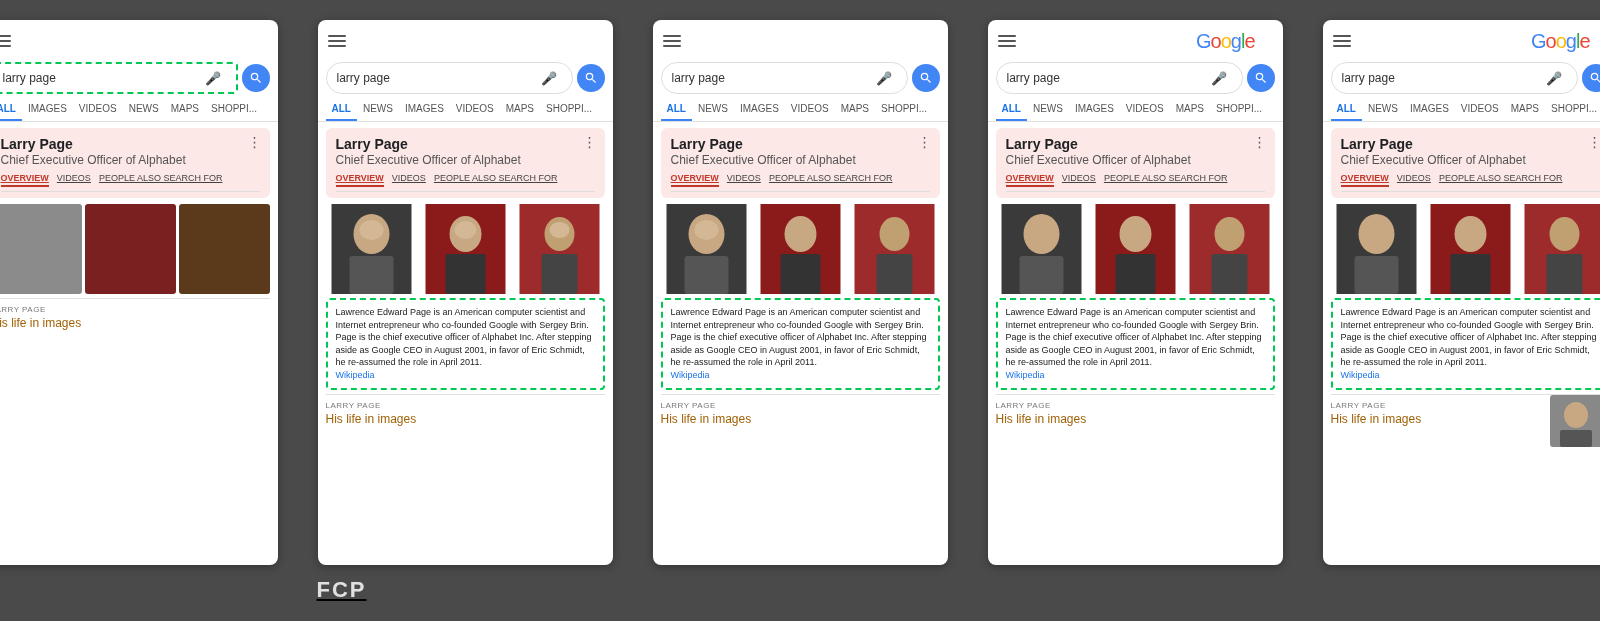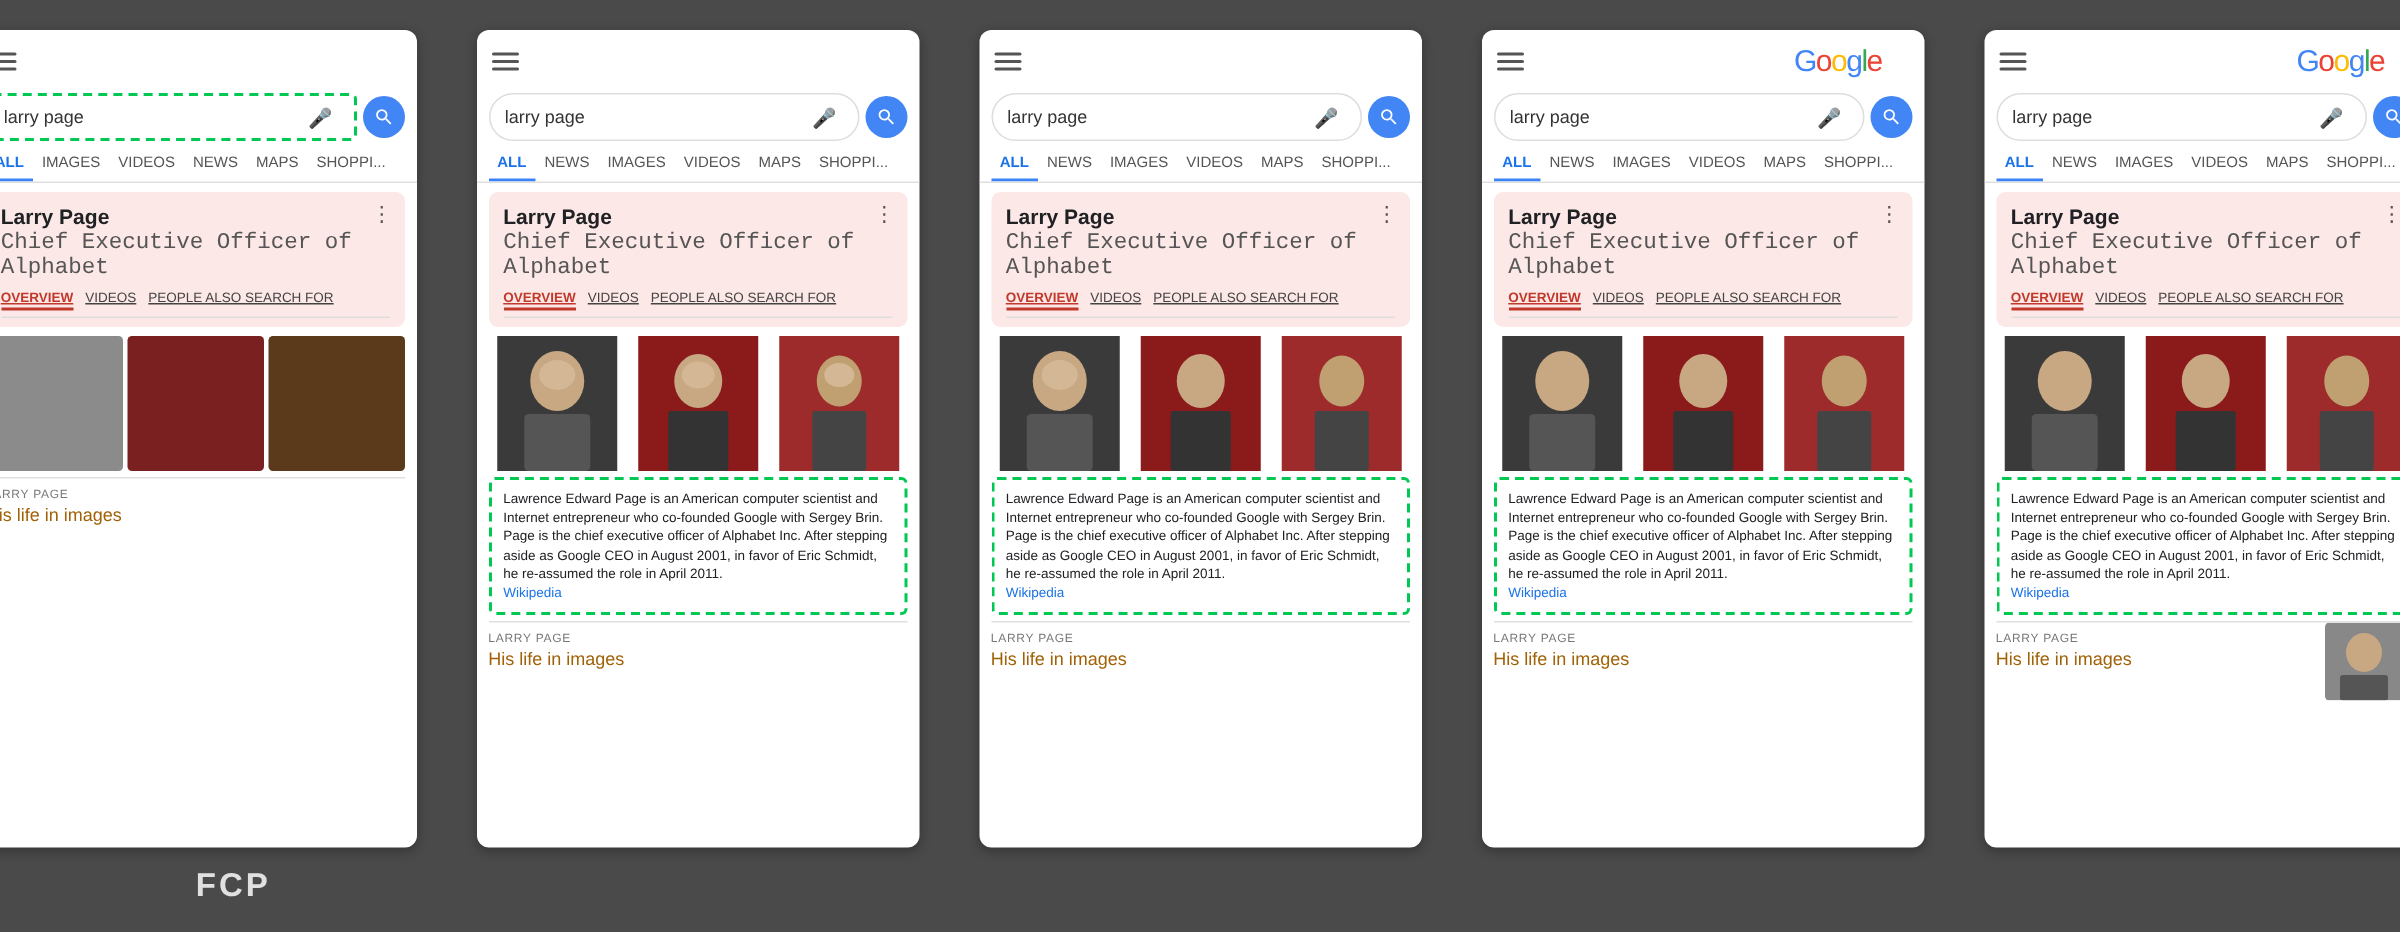--- a/index.html
+++ b/index.html
@@ -131,24 +131,23 @@
       padding: 8px 10px 6px 10px;
       margin: 6px 8px 4px 8px;
       border-radius: 6px;
     }
     .kp-name {
       font-size: 14px;
       font-weight: bold;
       color: #202124;
     }
     .kp-title {
-      font-size: 15px;
+      font-size: 12px;
       color: #555;
       margin-top: 1px;
-      font-family: Liberation Mono, monospace;
     }
     .kp-more {
       position: absolute;
       right: 16px;
       color: #555;
       font-size: 14px;
     }
     .kp-tabs {
       display: flex;
       gap: 8px;
@@ -234,22 +233,24 @@
       height: 50px;
       border-radius: 3px;
       overflow: hidden;
     }
 
     
     .labels-row {
       display: flex;
       flex-direction: row;
       width: 100%;
-      padding: 12px 0 8px 0;
+      justify-content: center;
+      padding: 12px 0 8px 16px;
       gap: 0;
+      text-decoration: underline;
     }
     .label-text {
       color: #e0e0e0;
       font-size: 22px;
       font-weight: bold;
       letter-spacing: 2px;
       text-align: center;
       width: 311px;
     }
 

